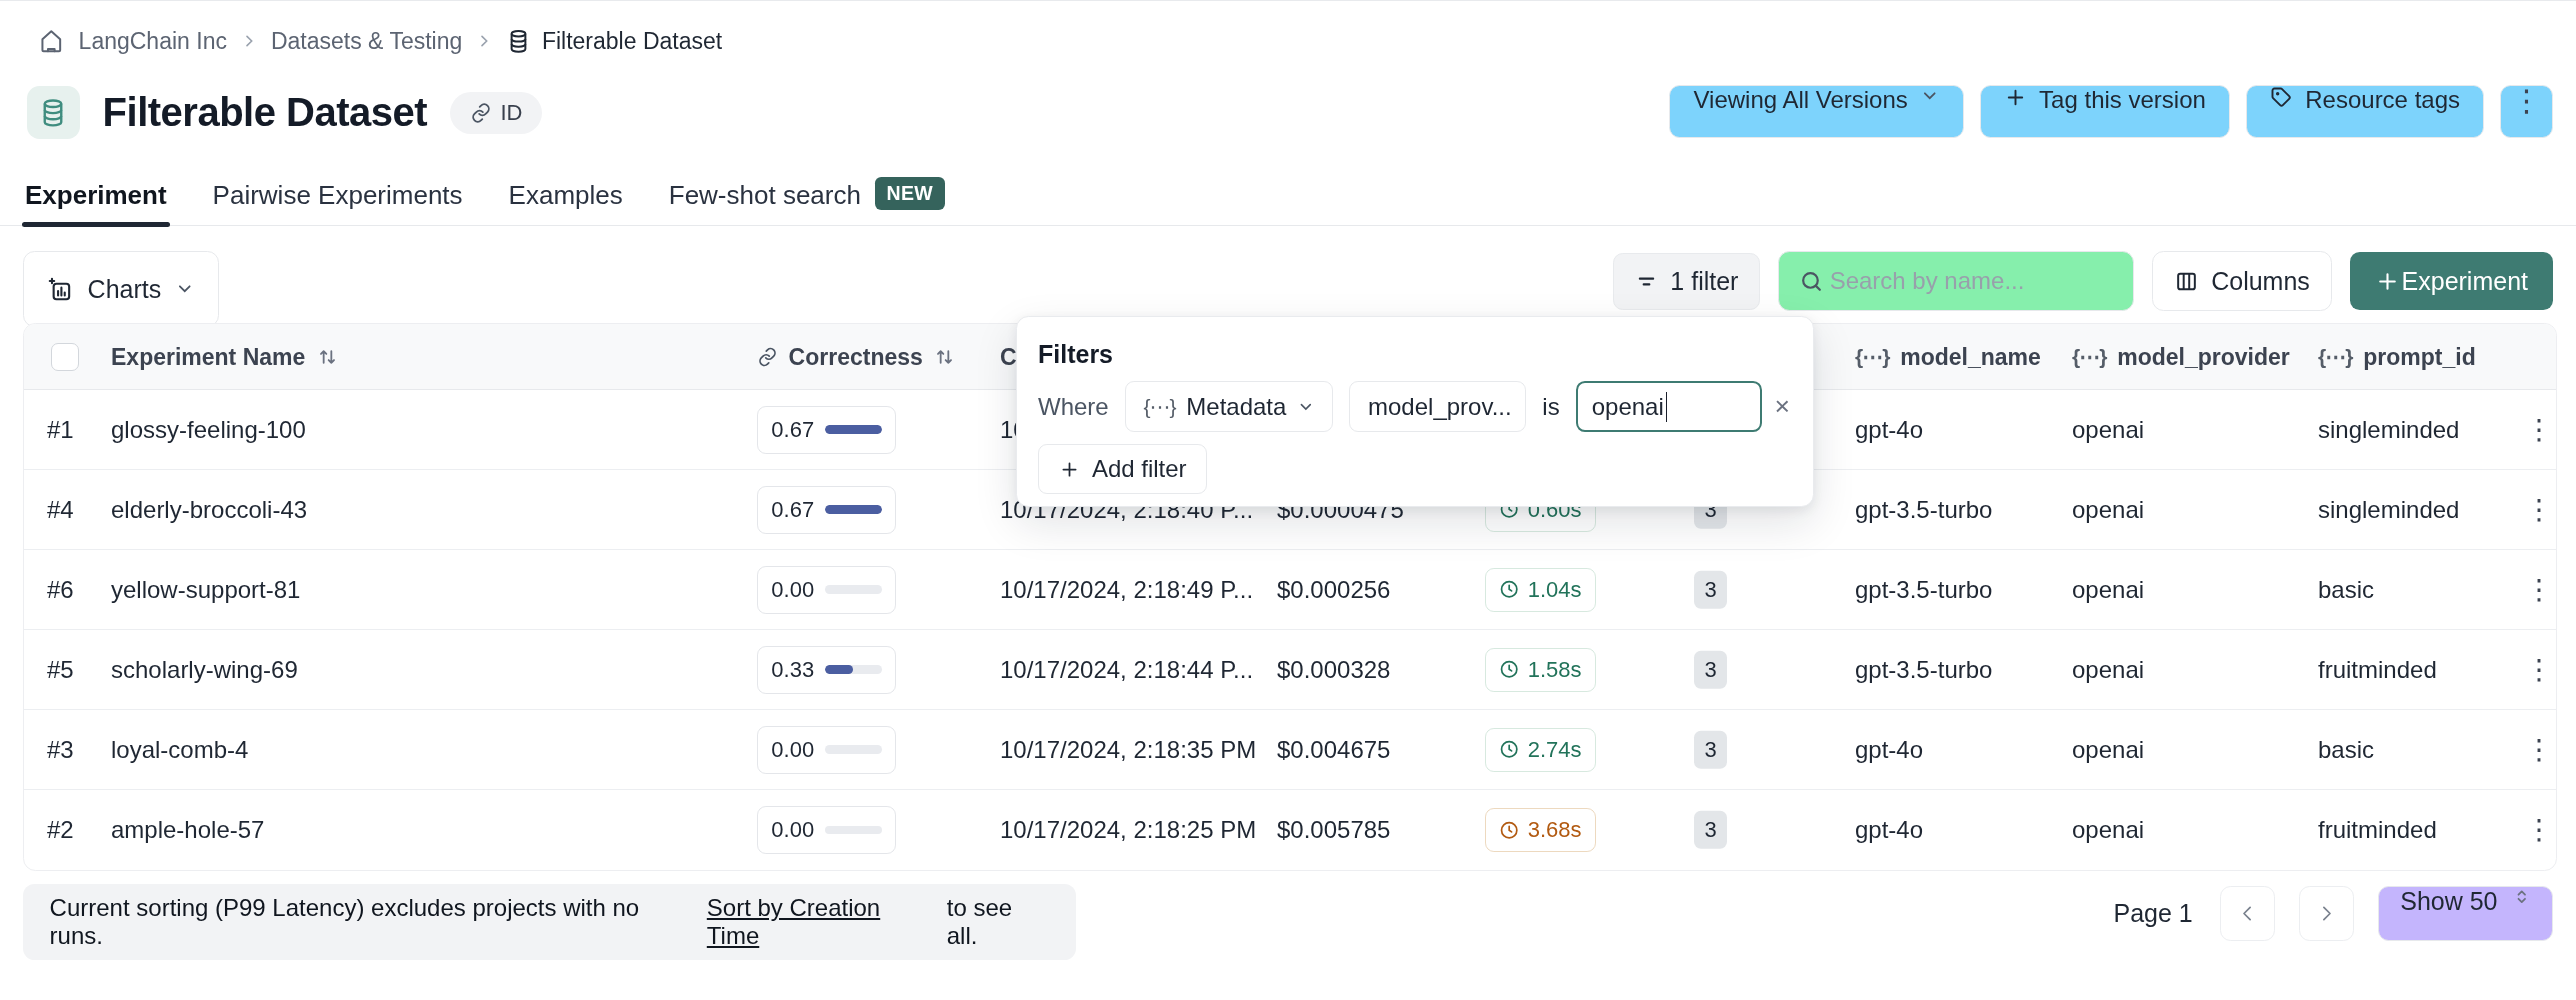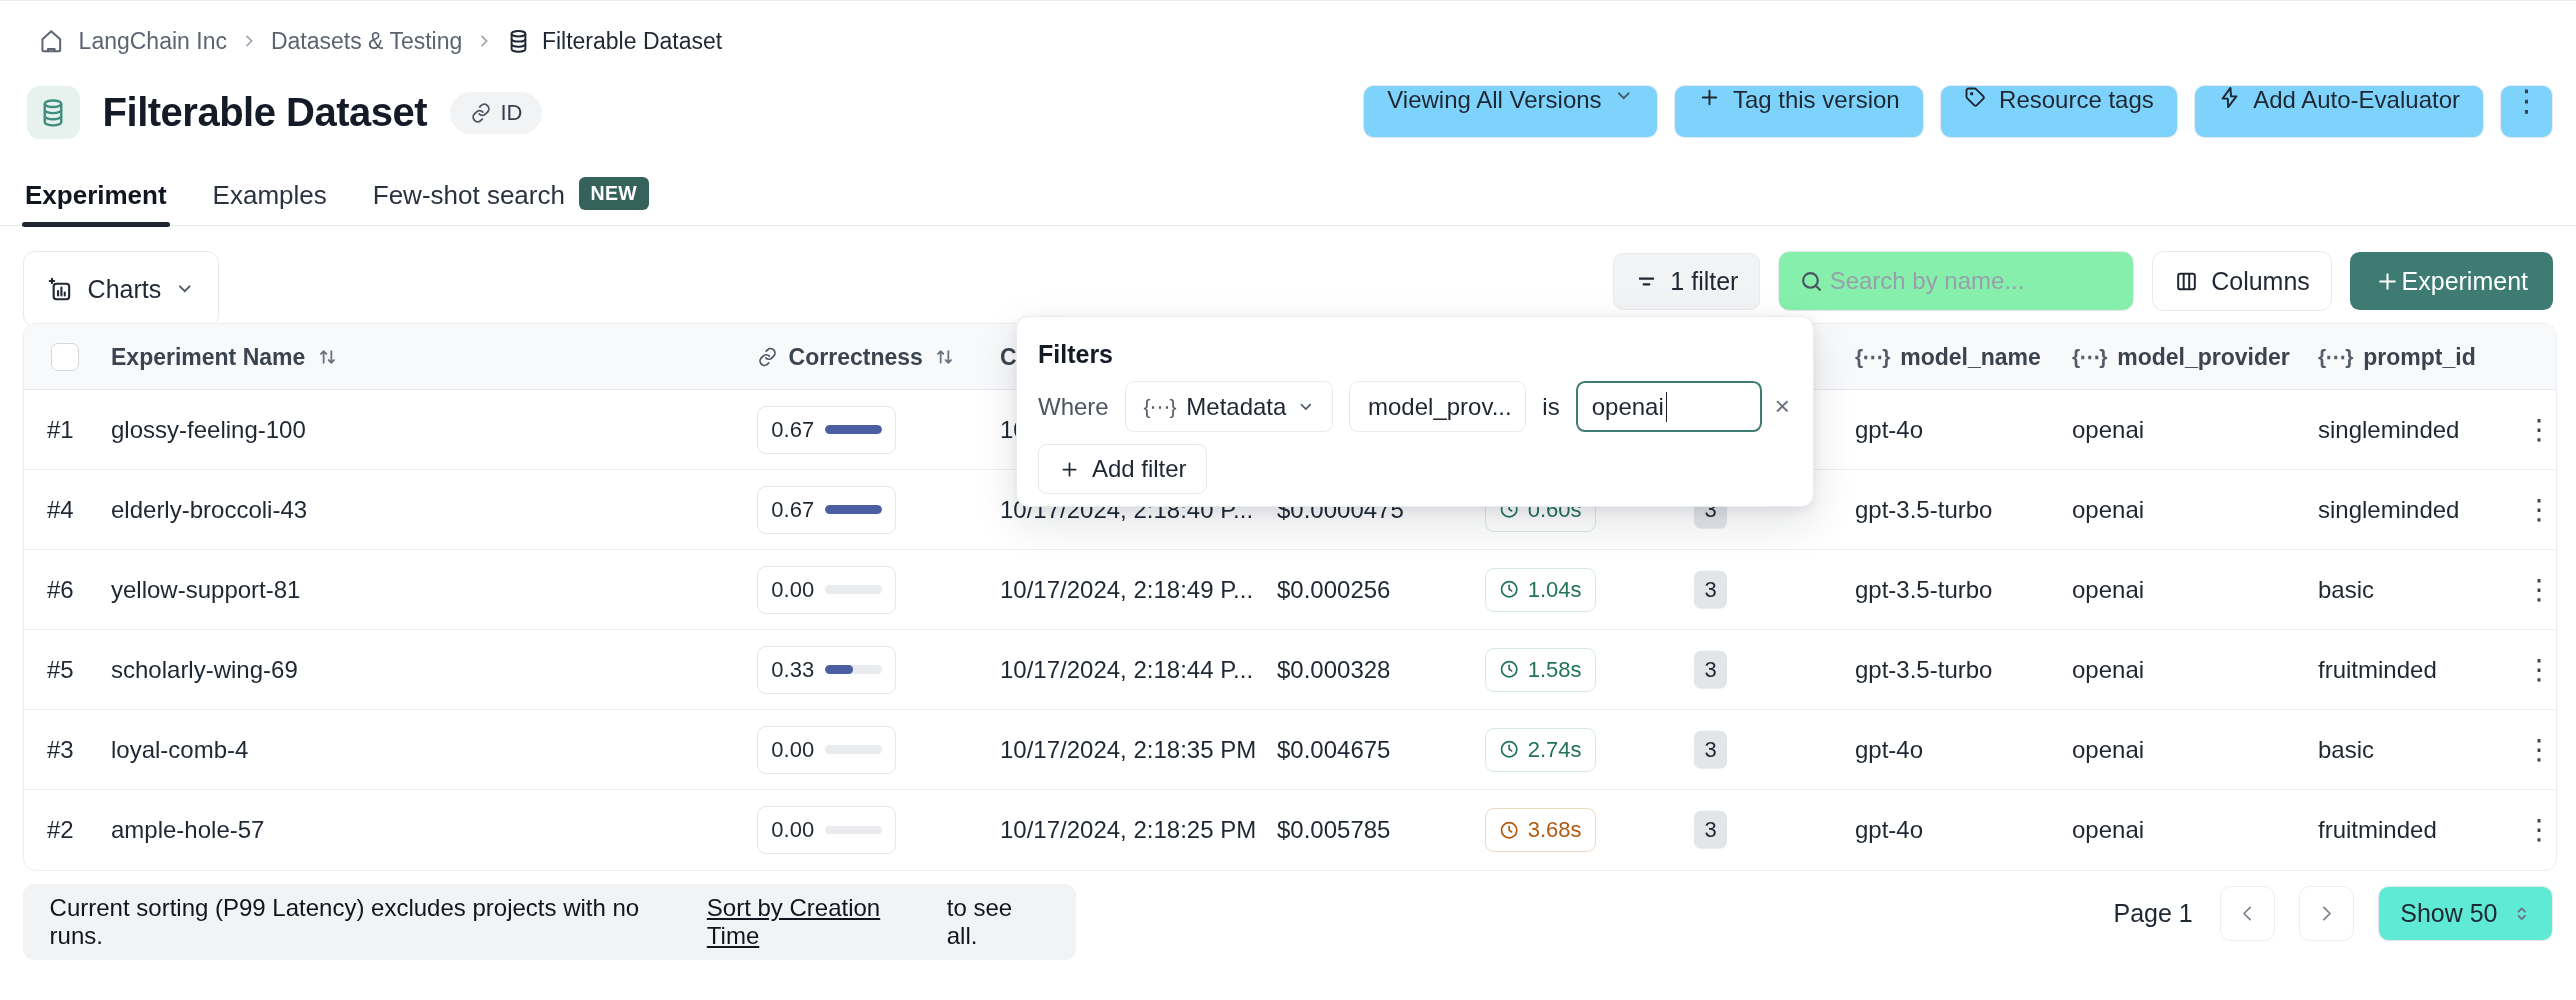--- a/index.html
+++ b/index.html
@@ -81,21 +81,21 @@
   .caret-bar { display:inline-block; width:1.8px; height:30px; background:#1a1f2b; margin-left:1.8px; }
   .popup-close { position:absolute; right:23px; top:76px; font-size:26.6px; color:#6b7280; cursor:pointer; line-height:1; }
   .add-filter-btn { position:absolute; left:21px; top:127px; height:50px; border:1.8px solid #e7e9ec; border-radius:8.9px; background:#fff; display:flex; align-items:center; gap:12.4px; padding:0 19.5px; font-size:24px; color:#1f2733; cursor:pointer; }
 
   
   .notice { position:absolute; left:23px; top:883px; width:1053px; height:76px; background:#f2f3f5; border-radius:11.5px; display:flex; align-items:center; padding:0 26.6px; font-size:24px; color:#10161f; }
   .notice a { color:#10161f; text-decoration:underline; margin:0 8px; cursor:pointer; }
   .pagination { position:absolute; right:23px; top:885px; height:55px; display:flex; align-items:center; gap:24px; }
   .page-label { font-size:25px; color:#1f2733; margin-right:3.5px; }
   .page-btn { width:55px; height:55px; border:1.8px solid #eceef1; border-radius:10.6px; background:#fff; display:flex; align-items:center; justify-content:center; color:#7a828e; cursor:pointer; }
-  .show-select { height:55px; border:1.8px solid #e7e9ec; border-radius:10.6px; background:#5eead4; display:flex; align-items:center; gap:14px; padding:0 21px; font-size:25px; color:#1f2733; cursor:pointer; }
+  .show-select { height:55px; border:1.8px solid #e7e9ec; border-radius:10.6px; background:#c4b5fd; display:flex; gap:14px; padding:0 21px; font-size:25px; color:#1f2733; cursor:pointer; }
 </style>
 </head>
 <body>
 
 <div class="breadcrumb">
   <span style="color:#5c6472;">
     <svg width="26.6" height="26.6" viewBox="0 0 24 24" fill="none" stroke="currentColor" stroke-width="1.8" stroke-linecap="round" stroke-linejoin="round">
         <path d="M4 10.2 12 3l8 7.2V20a1 1 0 0 1-1 1H5a1 1 0 0 1-1-1z"></path>
         <path d="M9 21v-2h6v2"></path>
       </svg>
@@ -165,36 +165,31 @@
   </button>
   <button class="btn">
     <span>
         <svg width="23" height="23" viewBox="0 0 24 24" fill="none" stroke="#1f2733" stroke-width="2" stroke-linejoin="round">
           <path d="M12.6 3.2 20 10.6a2 2 0 0 1 0 2.8l-6.6 6.6a2 2 0 0 1-2.8 0L3.2 12.6A2 2 0 0 1 2.6 11V4.6a2 2 0 0 1 2-2H11a2 2 0 0 1 1.6.6z"></path>
           <circle cx="8" cy="8" r="0.8"></circle>
         </svg>
       </span>
     <span>Resource tags</span>
   </button>
-  <button class="btn">
-    <span>
-        <svg width="23" height="23" viewBox="0 0 24 24" fill="none" stroke="#1f2733" stroke-width="2" stroke-linejoin="round">
-          <path d="M13 2 4.8 13.2h5.4L10.6 22l8.6-11.2h-5.6L13 2z"></path>
-        </svg>
-      </span>
-    <span>Add Auto-Evaluator</span>
-  </button>
   <button class="btn icon-only">
     <span class="kebab-glyph">⋮</span>
   </button>
 </div>
 
 <div class="tabs">
   <div class="tab active">
       <span>Experiment</span>
+    </div>
+  <div class="tab">
+      <span>Pairwise Experiments</span>
     </div>
   <div class="tab">
       <span>Examples</span>
     </div>
   <div class="tab">
     <span>Few-shot search</span>
     <span class="new-badge">NEW</span>
   </div>
 </div>
 

